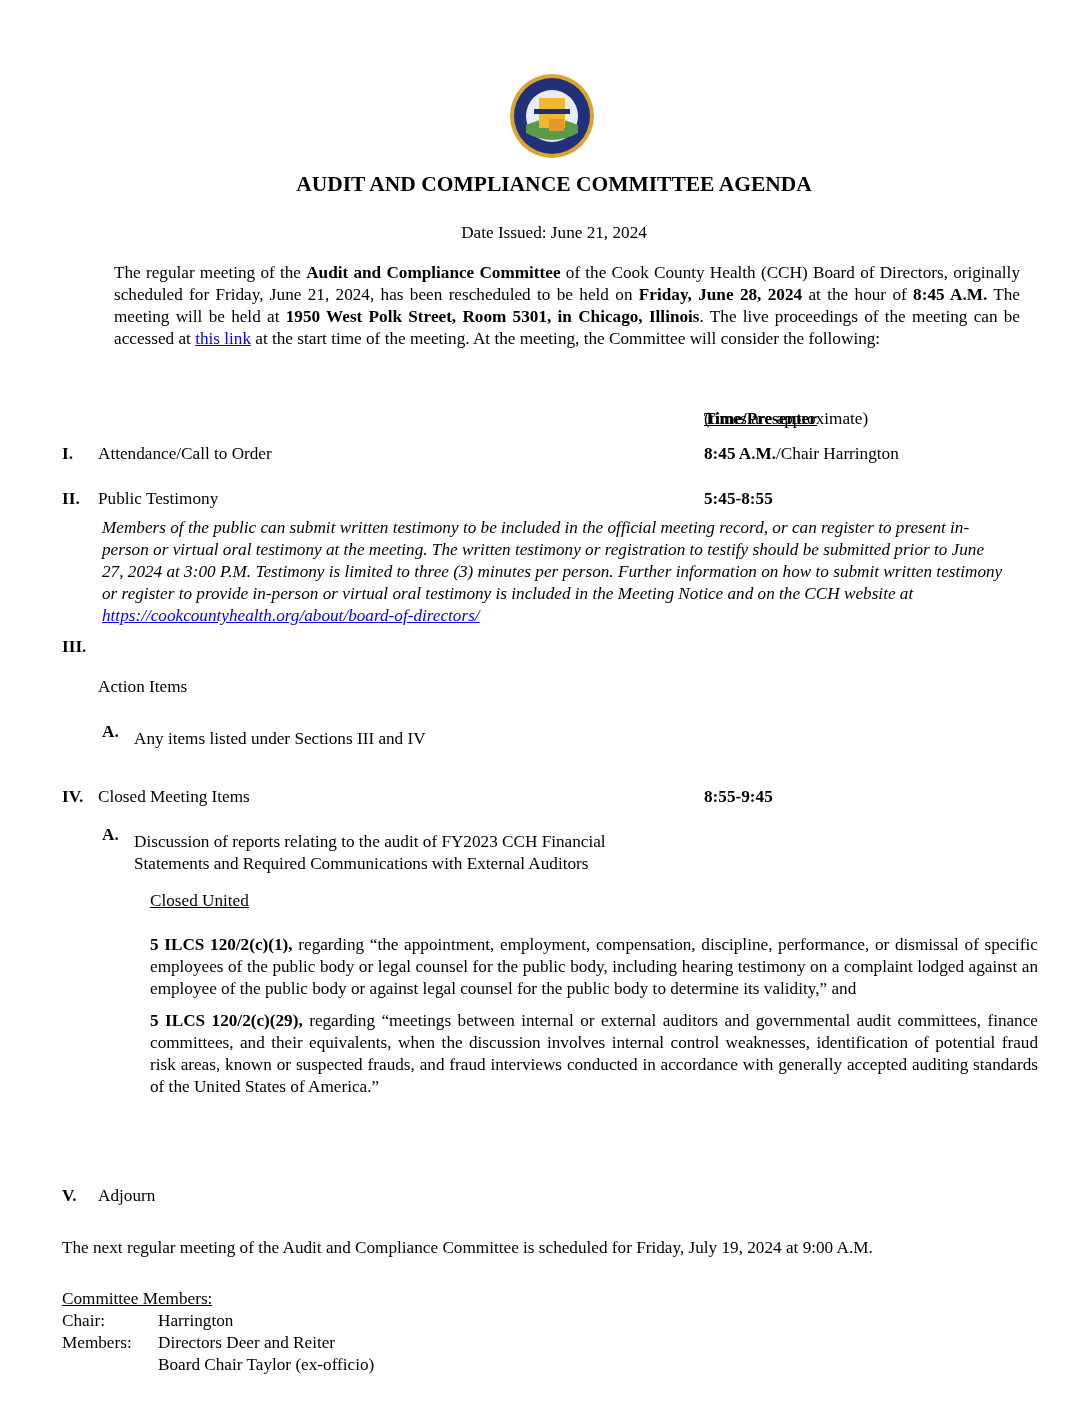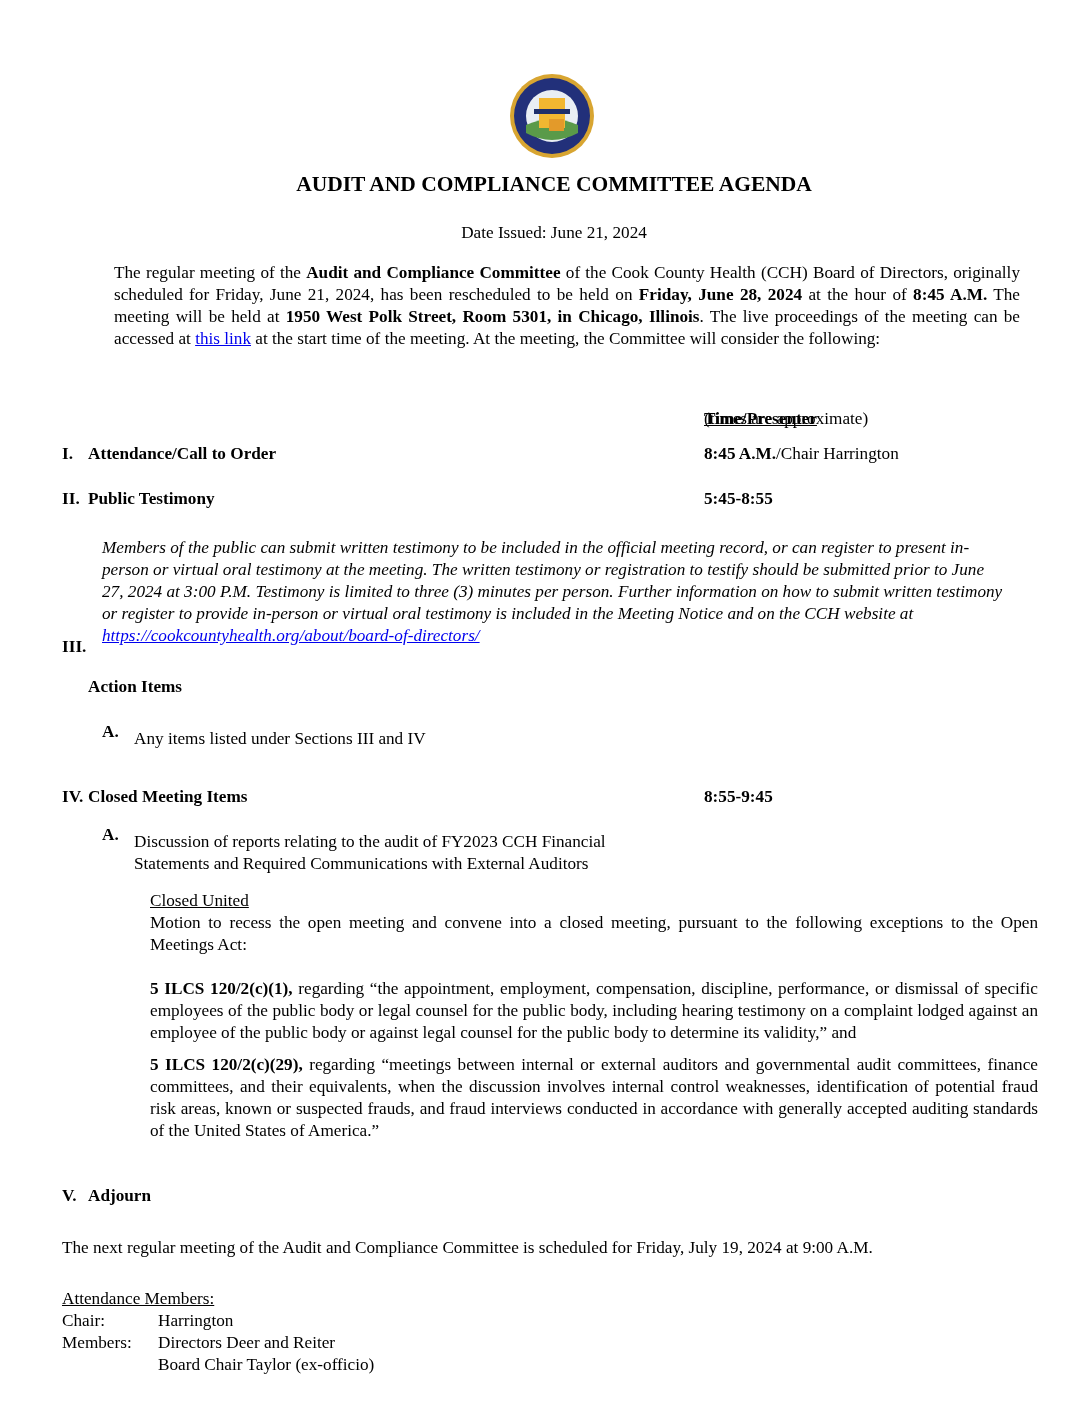--- a/index.html
+++ b/index.html
@@ -8,24 +8,24 @@
   .abs { position:absolute; }
   .seal { left:509px; top:73px; width:86px; height:86px; }
   .title { left:0; width:1108px; top:171px; text-align:center; font-weight:bold; font-size:21.5px; line-height:26px; }
   .issued { left:0; width:1108px; top:222px; text-align:center; }
   .para { left:114px; width:906px; top:262px; text-align:justify; }
   .para b { font-weight:bold; }
   a { color:#0000ee; text-decoration:underline; }
   .tp-head { left:704px; top:408px; font-weight:bold; text-decoration:underline;text-align:center; }
   .tp-sub { left:704px; top:408px; }
   .num { left:62px; font-weight:bold; }
-  .sec { left:88px; font-weight:bold; }
+  .sec { left:98px; font-weight:normal; }
   .time { left:704px; }
   .time b { font-weight:bold; }
-  .ital { left:102px; width:906px; font-style:italic;margin-top:20px; }
+  .ital { left:102px; width:906px; font-style:italic; }
   .sub-letter { left:102px; font-weight:bold; }
   .sub-text { left:134px; width:560px;margin-top:7px; }
   .closed-block { left:150px; width:888px; }
   .closed-block p { margin:0; text-align:justify; }
   .u { text-decoration:underline; }
   .members { left:62px; }
   .mrow { display:flex; }
   .mrow .lbl { width:96px; }
 </style>
 </head>
@@ -68,32 +68,31 @@
 <div class="abs sub-text" style="top:721px">Any items listed under Sections III and IV</div>
 
 <div class="abs num" style="top:786px">IV.</div>
 <div class="abs sec" style="top:786px">Closed Meeting Items</div>
 <div class="abs time" style="top:786px"><b>8:55-9:45</b></div>
 <div class="abs sub-letter" style="top:824px">A.</div>
 <div class="abs sub-text" style="top:824px;width:550px">Discussion of reports relating to the audit of FY2023 CCH Financial Statements and Required Communications with External Auditors</div>
 
 <div class="abs closed-block" style="top:890px">
   <p class="u">Closed United</p>
-  <p>Motion to recess the open meeting and convene into a closed meeting, pursuant to the following exceptions to the Open Meetings Act:</p>
   <p style="margin-top:22px"><b>5 ILCS 120/2(c)(1),</b><span> regarding “the appointment, employment, compensation, discipline, performance, or dismissal of specific employees of the public body or legal counsel for the public body, including hearing testimony on a complaint lodged against an employee of the public body or against legal counsel for the public body to determine its validity,” and</span></p>
   <p style="margin-top:10px"><b>5 ILCS 120/2(c)(29),</b><span> regarding “meetings between internal or external auditors and governmental audit committees, finance committees, and their equivalents, when the discussion involves internal control weaknesses, identification of potential fraud risk areas, known or suspected frauds, and fraud interviews conducted in accordance with generally accepted auditing standards of the United States of America.”</span></p>
 </div>
 
 <div class="abs num" style="top:1185px">V.</div>
 <div class="abs sec" style="top:1185px">Adjourn</div>
 
 <div class="abs" style="left:62px;top:1237px">The next regular meeting of the Audit and Compliance Committee is scheduled for Friday, July 19, 2024 at 9:00 A.M.</div>
 
 <div class="abs members" style="top:1288px">
-  <div class="u">Attendance Members:</div>
+  <div class="u">Committee Members:</div>
   <div class="mrow">
       <span class="lbl">Chair:</span>
       <span>Harrington</span>
     </div>
   <div class="mrow">
       <span class="lbl">Members:</span>
       <span>Directors Deer and Reiter</span>
     </div>
   <div class="mrow">
       <span class="lbl"></span>

